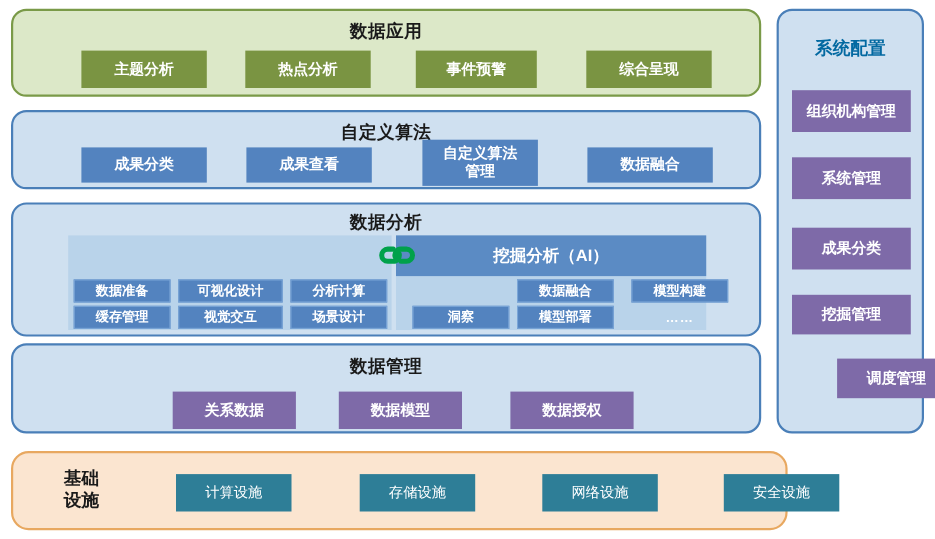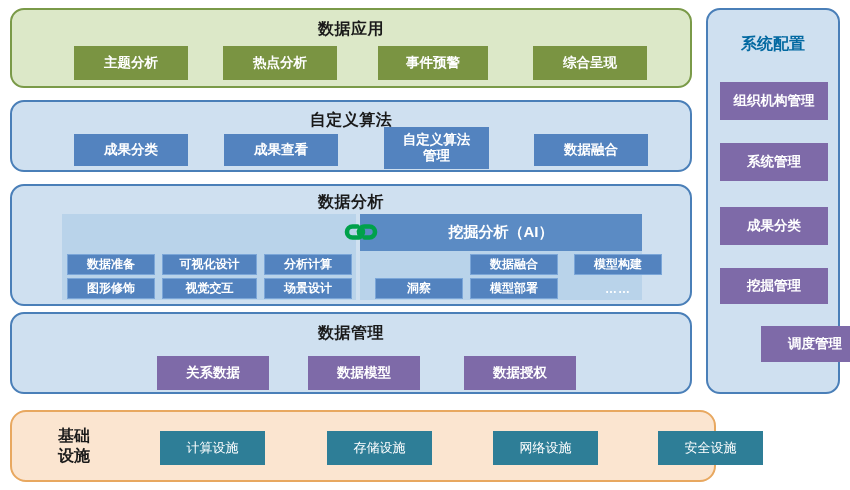--- a/index.html
+++ b/index.html
@@ -170,21 +170,21 @@
           <path d="M13.5 8.5 H8.5 a5.5 5.5 0 0 0 0 11 H13.5 a5.5 5.5 0 0 0 5.3 -7"></path>
           <path d="M20.5 19.5 H25.5 a5.5 5.5 0 0 0 0 -11 H20.5 a5.5 5.5 0 0 0 -5.3 7"></path>
         </g>
       </svg>
     </div>
 
     <div class="chip" style="left:55px; top:68px; width:88px; height:21px;">数据准备</div>
     <div class="chip" style="left:150px; top:68px; width:95px; height:21px;">可视化设计</div>
     <div class="chip" style="left:252px; top:68px; width:88px; height:21px;">分析计算</div>
 
-    <div class="chip" style="left:55px; top:92px; width:88px; height:21px;">图形修饰</div>
+    <div class="chip" style="left:55px; top:92px; width:88px; height:21px;">缓存管理</div>
     <div class="chip" style="left:150px; top:92px; width:95px; height:21px;">视觉交互</div>
     <div class="chip" style="left:252px; top:92px; width:88px; height:21px;">场景设计</div>
 
     <div class="chip" style="left:458px; top:68px; width:88px; height:21px;">数据融合</div>
     <div class="chip" style="left:562px; top:68px; width:88px; height:21px;">模型构建</div>
 
     <div class="chip" style="left:363px; top:92px; width:88px; height:21px;">洞察</div>
     <div class="chip" style="left:458px; top:92px; width:88px; height:21px;">模型部署</div>
     <div class="chip plain" style="left:562px; top:92px; width:88px; height:21px;">……</div>
   </div>

